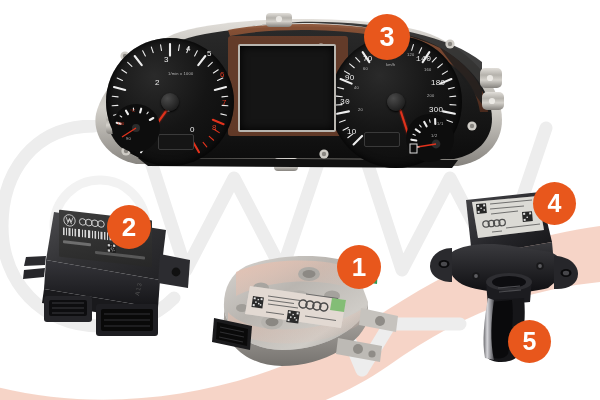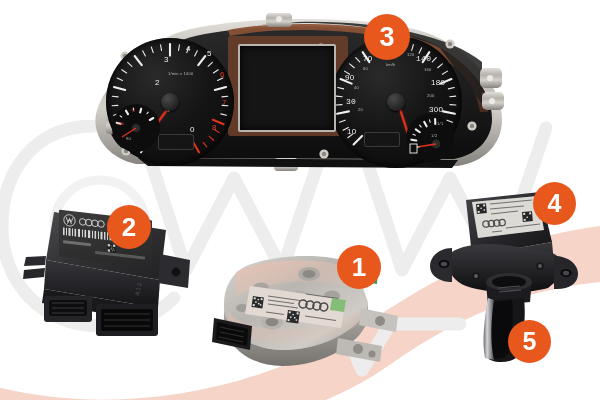--- a/index.html
+++ b/index.html
@@ -305,21 +305,21 @@
             <line x1="119.93" y1="68.65" x2="125.93" y2="68.94" stroke="#eeeeee" stroke-width="1.1" stroke-linecap="round"></line>
             <line x1="113.08" y1="75.36" x2="124.85" y2="77.71" stroke="#eeeeee" stroke-width="2.1" stroke-linecap="round"></line>
             <line x1="116.84" y1="84.19" x2="122.49" y2="86.21" stroke="#eeeeee" stroke-width="1.1" stroke-linecap="round"></line>
             <line x1="113.62" y1="91.46" x2="118.92" y2="94.28" stroke="#eeeeee" stroke-width="1.1" stroke-linecap="round"></line>
             <line x1="109.37" y1="98.17" x2="114.19" y2="101.74" stroke="#eeeeee" stroke-width="1.1" stroke-linecap="round"></line>
             <line x1="99.94" y1="99.94" x2="108.43" y2="108.43" stroke="#eeeeee" stroke-width="2.1" stroke-linecap="round"></line>
           </g>
       </svg>
 
       <span class="dtxt" style="left:17px;top:92px;text-align:center;">10</span>
-      <span class="dtxt" style="left:16px;top:62px;font-family:Liberation Mono, monospace;">30</span>
+      <span class="dtxt" style="left:10px;top:62px;font-family:Liberation Mono, monospace;">30</span>
       <span class="dtxt" style="left:15px;top:38px;">90</span>
       <span class="dtxt" style="left:33px;top:19px;">70</span>
       <span class="dtxt" style="left:58px;top:10px;">100</span>
       <span class="dtxt" style="left:86px;top:19px;font-family:Liberation Mono, monospace;">140</span>
       <span class="dtxt" style="left:101px;top:43px;text-align:center;">180</span>
       <span class="dtxt" style="left:99px;top:70px;">300</span>
       <span class="dtxt" style="left:82px;top:92px;">260</span>
 
       <span class="dtxt xs" style="left:28px;top:72px;">20</span>
       <span class="dtxt xs" style="left:24px;top:50px;">40</span>

